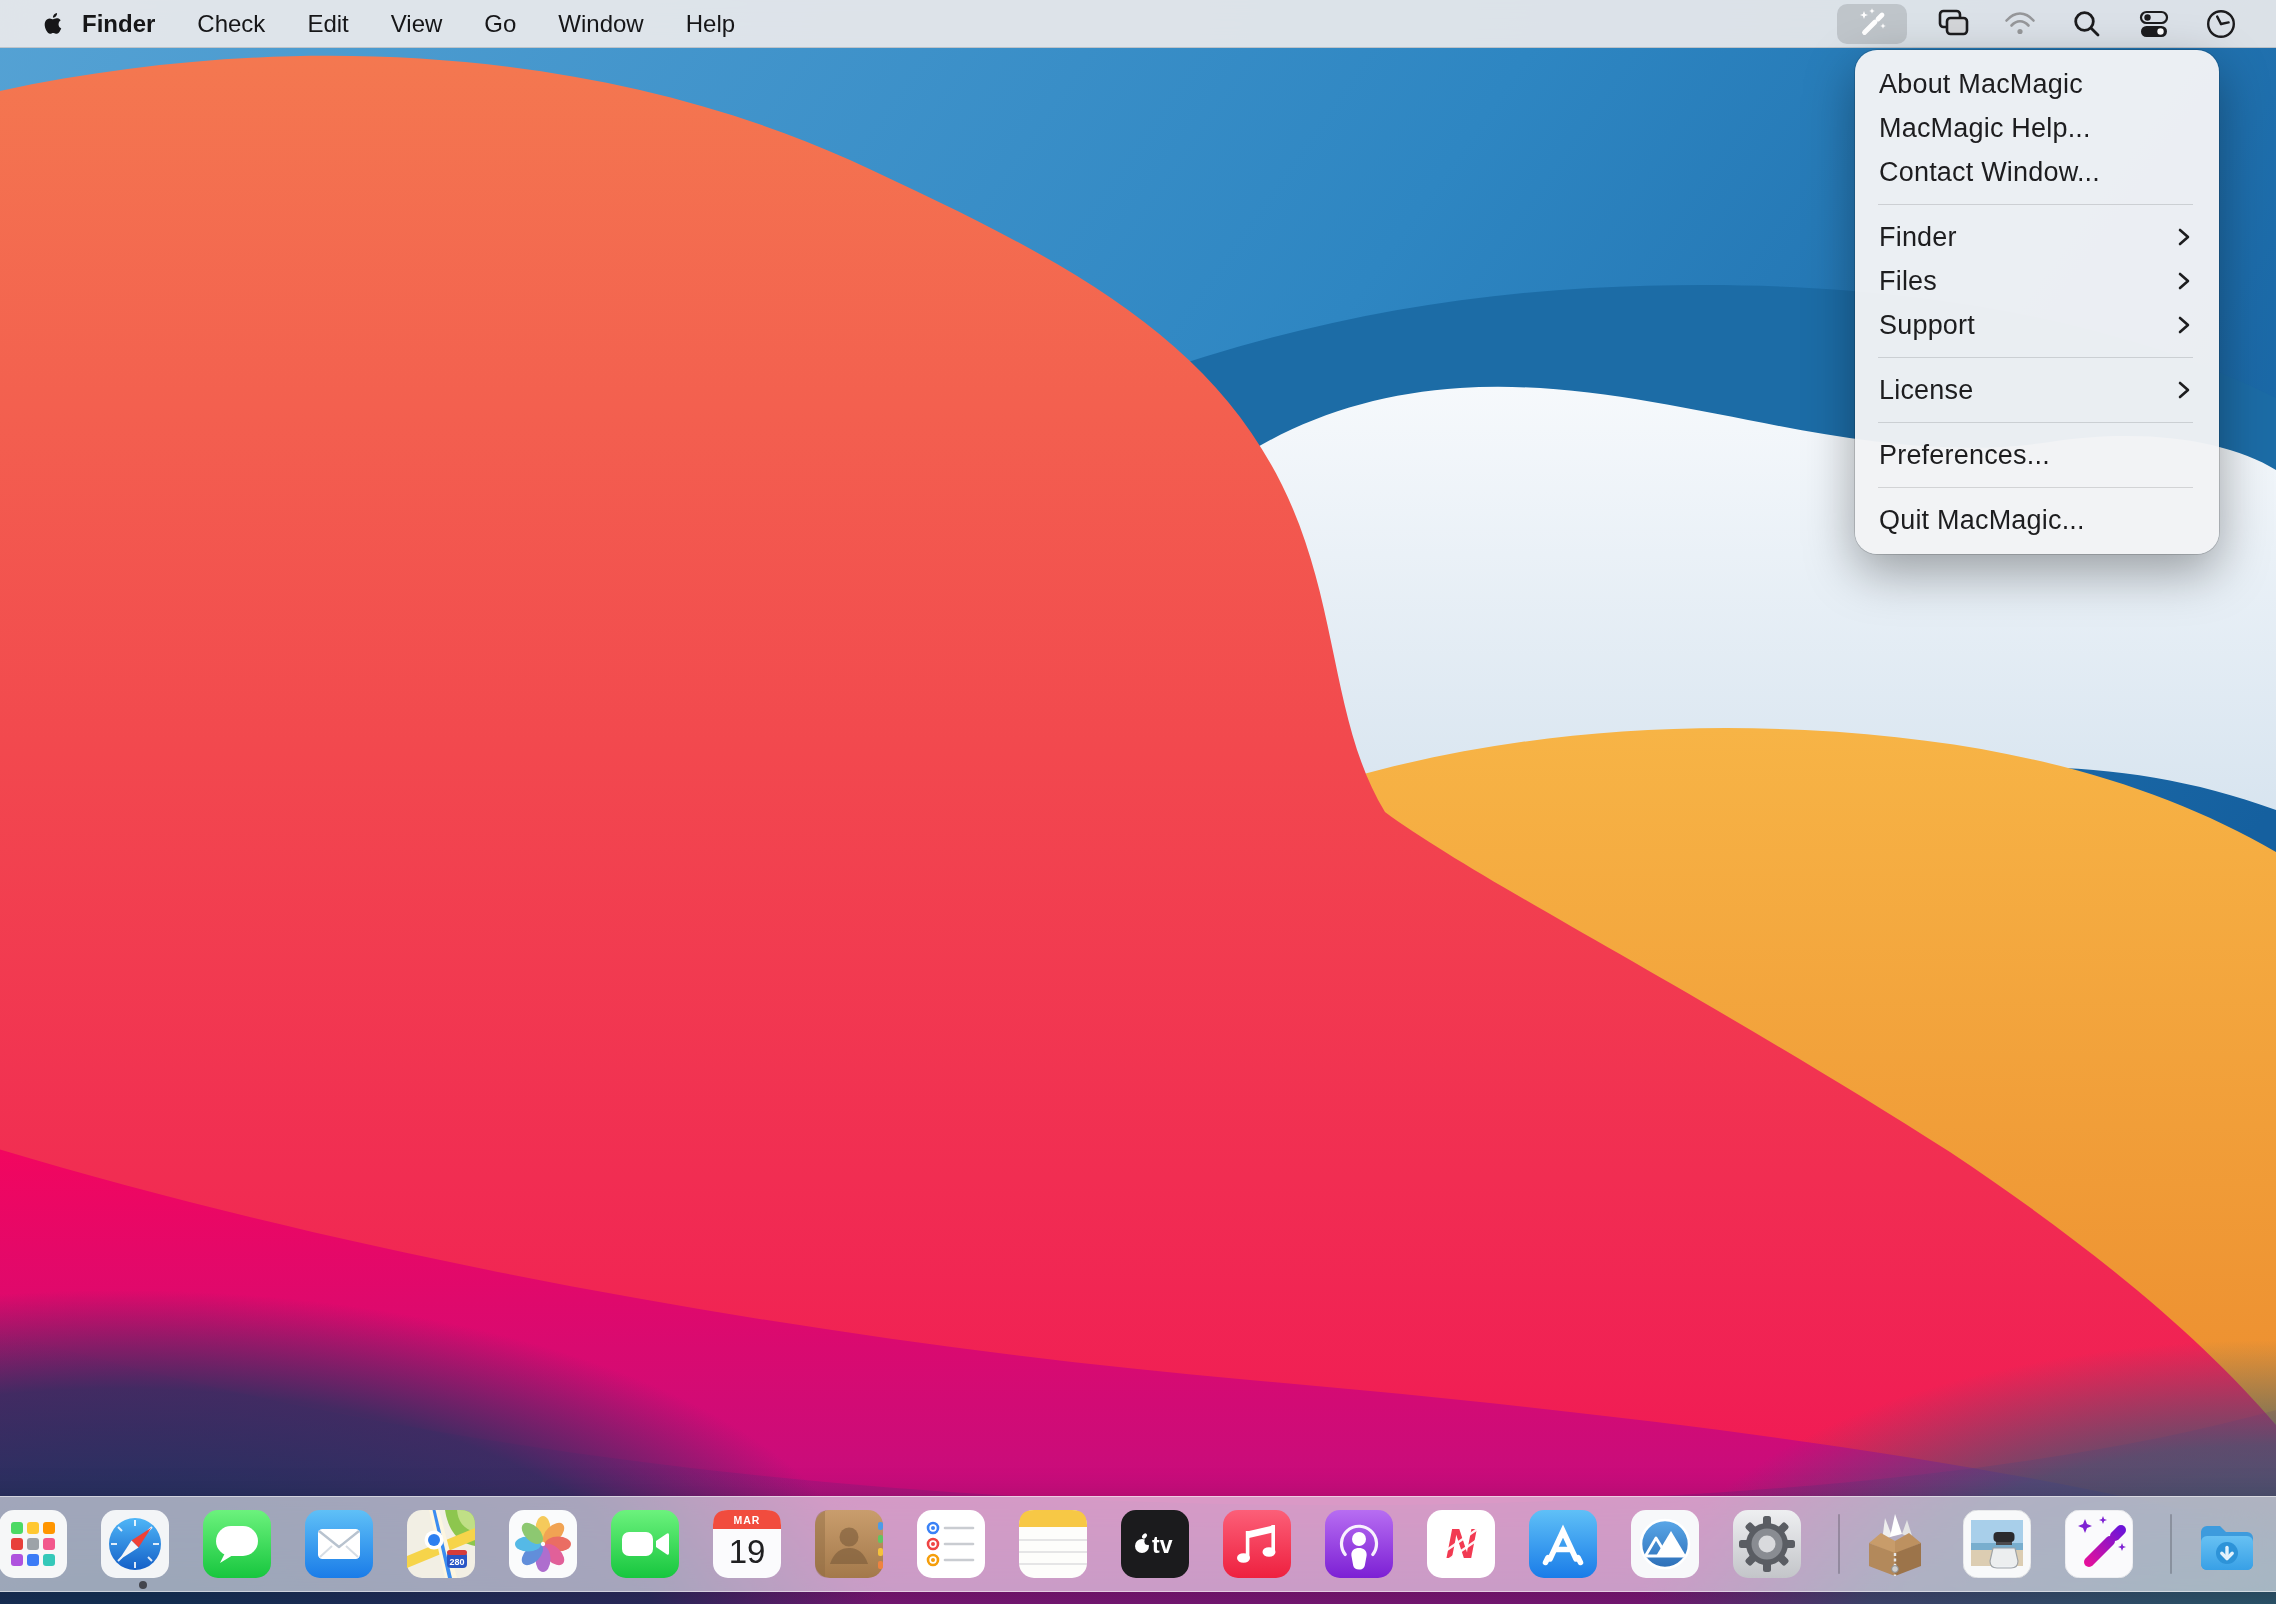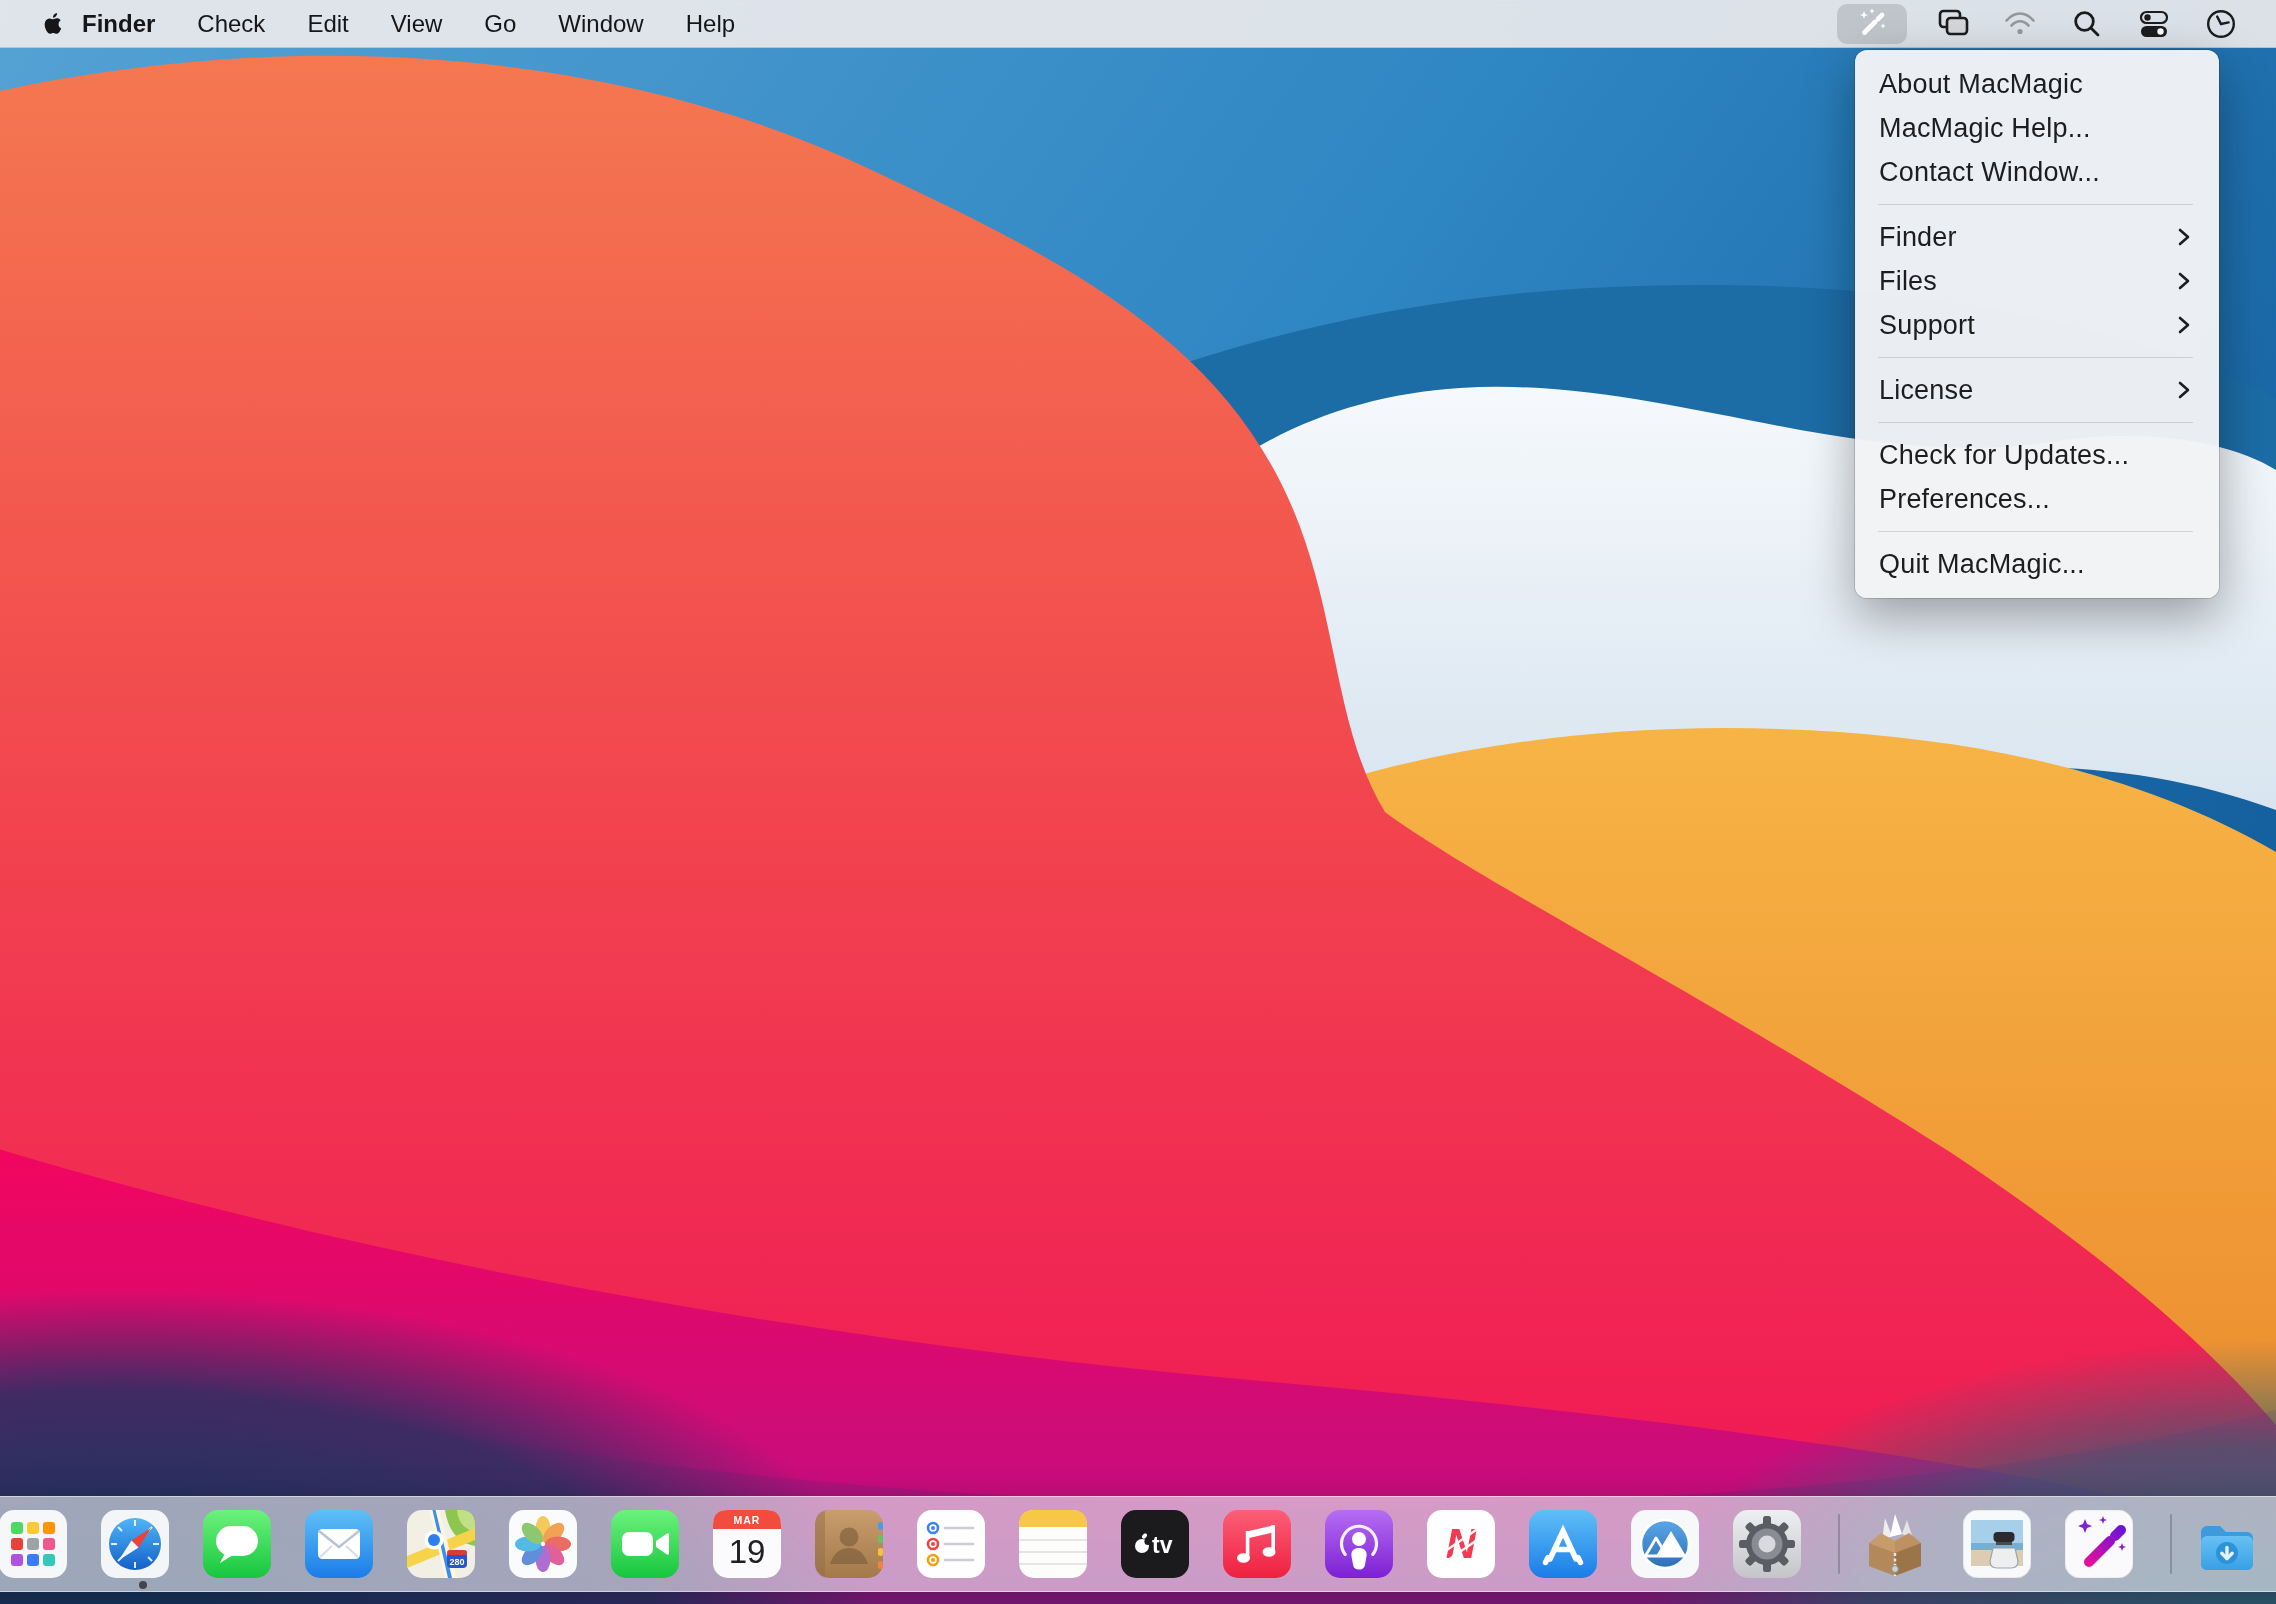--- a/index.html
+++ b/index.html
@@ -13,21 +13,21 @@
     backdrop-filter:blur(24px)}
   .mb-left{display:flex;align-items:center}
   .apple{display:flex;align-items:center;margin-right:20px}
   .mb-item{font-size:24px;color:#161618;padding:0 21px;line-height:48px;white-space:nowrap}
   .mb-app{font-weight:700;padding-left:0}
   .mb-right{margin-left:auto;display:flex;align-items:center;gap:25px}
   .status{display:flex;align-items:center;justify-content:center;height:40px;width:42px}
   .status.active{width:70px;background:rgba(0,0,0,.13);border-radius:10px}
   
   .menu-panel{position:absolute;left:1855px;top:50px;width:364px;z-index:40;
-    background:rgba(242,243,245,.97);border-radius:12px;padding:12px 0;box-sizing:border-box;
+    background:rgba(242,243,245,.97);border-radius:22px;padding:12px 0;box-sizing:border-box;
     box-shadow:0 0 0 1px rgba(0,0,0,.15),0 18px 50px rgba(0,0,0,.35)}
   .menu-item{height:44px;display:flex;align-items:center;justify-content:space-between;
     padding:0 28px 0 24px;font-size:27px;color:#1d1d1f;letter-spacing:.2px}
   .menu-sep{height:1px;background:rgba(0,0,0,.13);margin:10px 26px 10px 23px}
   .chev{flex:0 0 auto;margin-left:12px}
   
   .dock{position:absolute;bottom:12px;left:50%;transform:translateX(-50%);z-index:30;
     display:flex;align-items:center;gap:18px;padding:13px 12px;
     background:rgba(244,245,247,.60);border:1px solid rgba(255,255,255,.5);
     border-radius:27px;box-shadow:0 10px 36px rgba(0,0,0,.28);backdrop-filter:blur(28px)}
@@ -235,23 +235,20 @@
   </div>
   <div class="menu-sep"></div>
   <div class="menu-item">
     <span>License</span>
     <svg class="chev" width="14" height="22" viewBox="0 0 14 22" fill="none" stroke="#1d1d1f" stroke-width="2.6" stroke-linecap="round" stroke-linejoin="round">
         <path d="M3,4 L11,11 L3,18"></path>
       </svg>
   </div>
   <div class="menu-sep"></div>
   <div class="menu-item">
-      <span>Check for Updates...</span>
-    </div>
-  <div class="menu-item">
       <span>Preferences...</span>
     </div>
   <div class="menu-sep"></div>
   <div class="menu-item">
       <span>Quit MacMagic...</span>
     </div>
 </div>
 
 <div class="dock">
 

